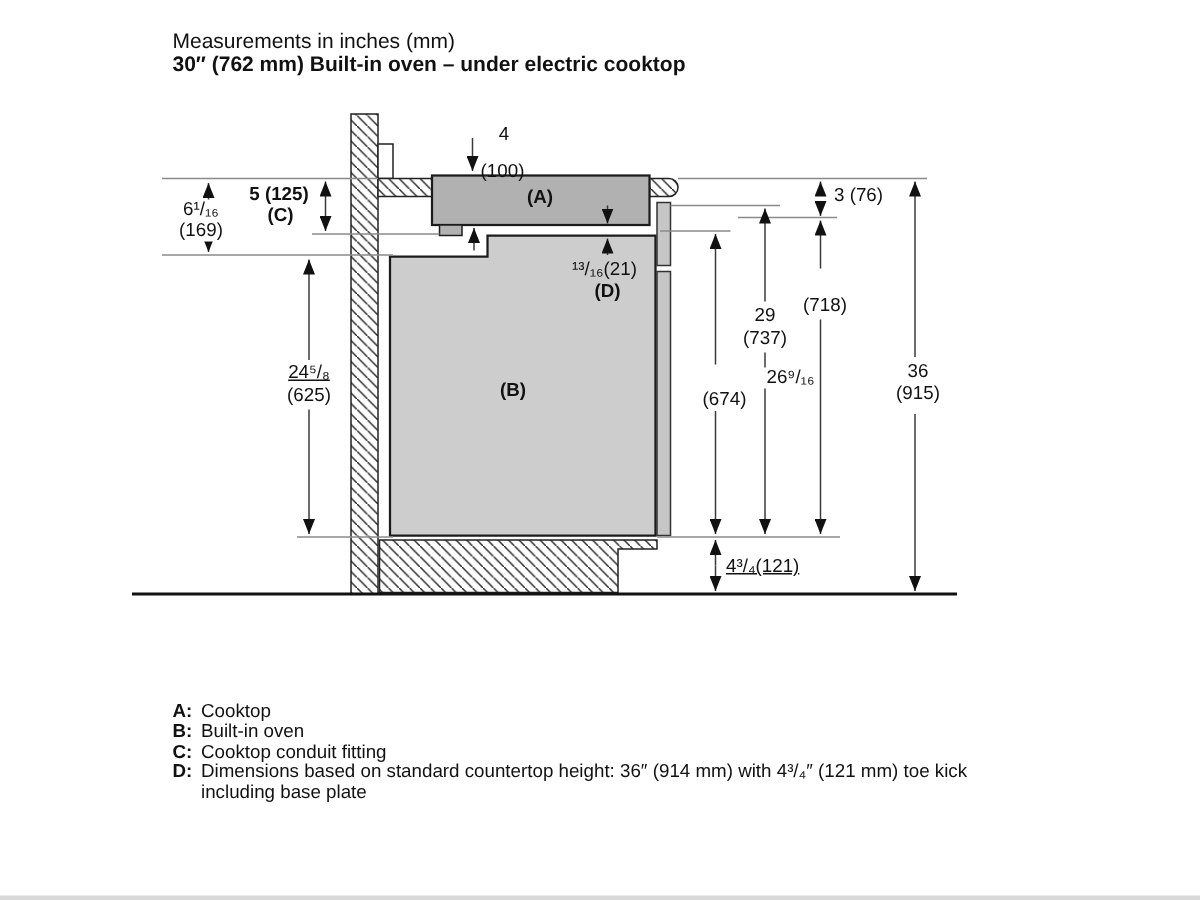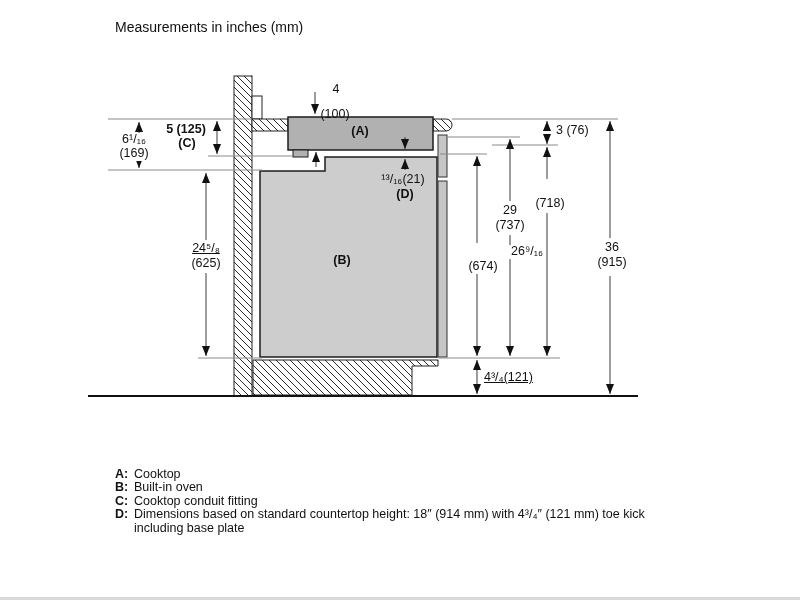--- a/index.html
+++ b/index.html
@@ -19,20 +19,21 @@
   .ltxt{width:548px;}
   .bottombar{position:absolute;left:0;bottom:0;width:800px;height:3px;background:#d9d9d9;}
 </style>
 </head>
 <body>
 
 <div class="page">
 
   <div class="hdr">
     <div>Measurements in inches (mm)</div>
+    <div class="b">30″ (762 mm) Built-in oven – under electric cooktop</div>
   </div>
 
   <svg width="800" height="600" viewBox="0 0 800 600">
     <defs>
       <pattern id="h" width="7" height="7" patternUnits="userSpaceOnUse">
         <rect width="7" height="7" fill="#ffffff"></rect>
         <line x1="0" y1="0" x2="7" y2="7" stroke="#2a2a2a" stroke-width="1"></line>
       </pattern>
       <marker id="ar" viewBox="0 0 10 8" refX="10" refY="4" markerWidth="10" markerHeight="8" markerUnits="userSpaceOnUse" orient="auto">
         <path d="M0,0 L10,4 L0,8 Z" fill="#111"></path>
@@ -132,19 +133,19 @@
       <span class="lkey">B:</span>
       <span class="ltxt">Built-in oven</span>
     </div>
     <div class="lrow">
       <span class="lkey">C:</span>
       <span class="ltxt">Cooktop conduit fitting</span>
     </div>
     <div class="lrow">
       <span class="lkey">D:</span>
       <span class="ltxt">
-        <div>Dimensions based on standard countertop height: 18″ (914 mm) with 4³/₄″ (121 mm) toe kick including base plate</div>
+        <div>Dimensions based on standard countertop height: 36″ (914 mm) with 4³/₄″ (121 mm) toe kick including base plate</div>
       </span>
     </div>
   </div>
 
   <div class="bottombar"></div>
 </div>
 
 </body></html>

